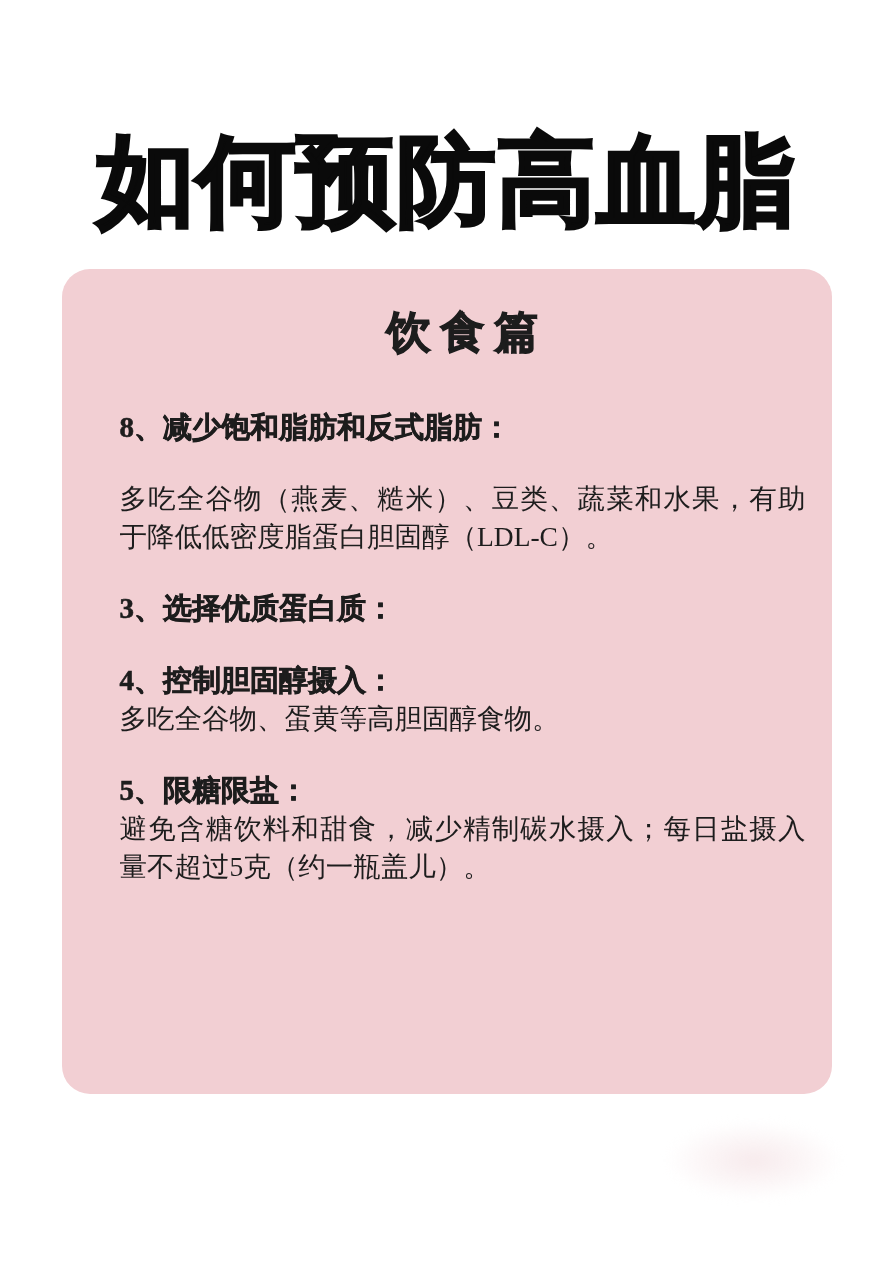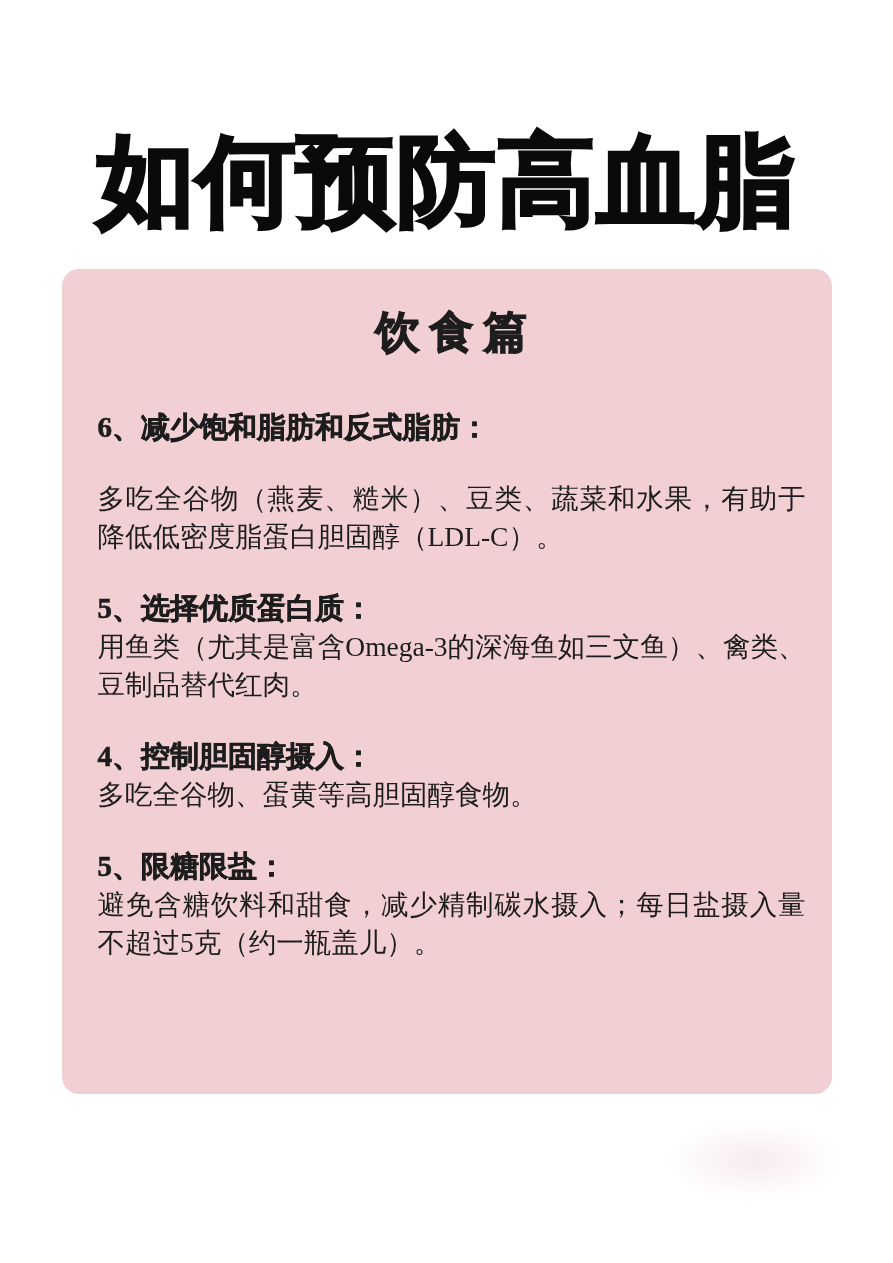--- a/index.html
+++ b/index.html
@@ -29,22 +29,22 @@
     letter-spacing: 1px;
     color: var(--title);
     -webkit-text-stroke: 3px var(--title);
     white-space: nowrap;
   }
   .diet-card {
     width: 770px;
     min-height: 825px;
     margin: 30px auto 0 auto;
     background: var(--card-background);
-    border-radius: 17px;
-    padding: 30px 26px 44px 36px;
+    border-radius: 28px;
+    padding: 30px 26px 44px 58px;
   }
   .card-title {
     margin: 4px 0 46px 0;
     text-align: center;
     font-size: 44px;
     font-weight: 800;
     letter-spacing: 10px;
     padding-left: 10px; 
     -webkit-text-stroke: 1.2px currentColor;
   }
@@ -76,30 +76,29 @@
 </style>
 </head>
 <body>
 
 <h1 class="page-title">如何预防高血脂</h1>
 
 <section class="diet-card">
   <h2 class="card-title">饮食篇</h2>
 
   <div class="tip">
-    <div class="tip-heading">6、减少饱和脂肪和反式脂肪：</div>
+    <div class="tip-heading">8、减少饱和脂肪和反式脂肪：</div>
   </div>
 
   <div class="tip">
     <div class="tip-body">多吃全谷物（燕麦、糙米）、豆类、蔬菜和水果，有助于降低低密度脂蛋白胆固醇（LDL-C）。</div>
   </div>
 
   <div class="tip">
-    <div class="tip-heading">5、选择优质蛋白质：</div>
-    <div class="tip-body">用鱼类（尤其是富含Omega-3的深海鱼如三文鱼）、禽类、豆制品替代红肉。</div>
+    <div class="tip-heading">3、选择优质蛋白质：</div>
   </div>
 
   <div class="tip">
     <div class="tip-heading">4、控制胆固醇摄入：</div>
     <div class="tip-body">多吃全谷物、蛋黄等高胆固醇食物。</div>
   </div>
 
   <div class="tip">
     <div class="tip-heading">5、限糖限盐：</div>
     <div class="tip-body">避免含糖饮料和甜食，减少精制碳水摄入；每日盐摄入量不超过5克（约一瓶盖儿）。</div>

